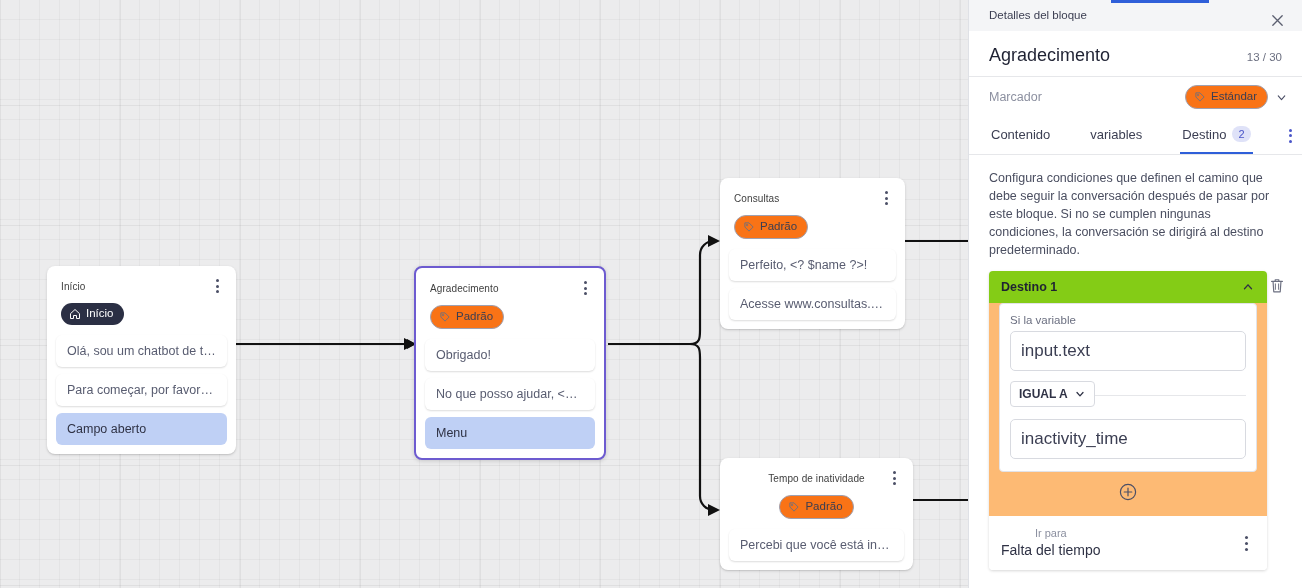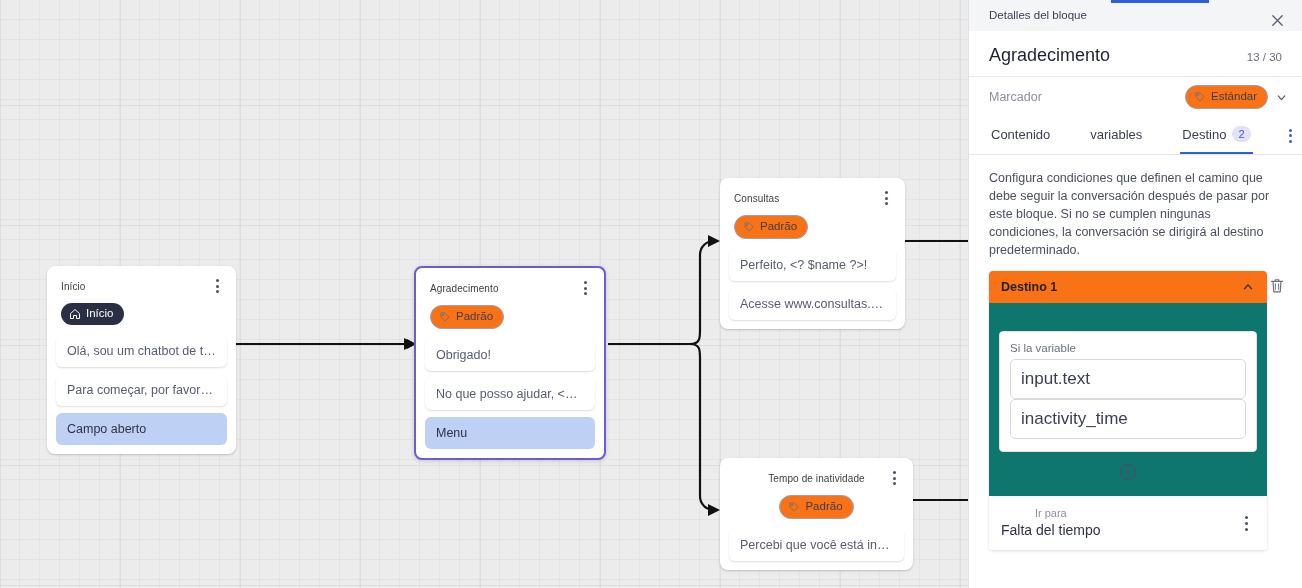--- a/index.html
+++ b/index.html
@@ -150,26 +150,26 @@
   }
 
   .dest-wrap { padding: 0 20px 0 20px; position: relative; }
   .dest-card {
     background: #ffffff; border-radius: 4px;
     box-shadow: 0 1px 3px rgba(0,0,0,0.16);
     overflow: hidden;
     width: 278px;
   }
   .dest-head {
-    background: #f97316; color: #1f2233;
+    background: #84cc16; color: #1f2233;
     font-size: 12.5px; font-weight: 700;
     padding: 9px 12px; display: flex; align-items: center; justify-content: space-between;
     cursor: pointer;
   }
-  .dest-body { background: #0f766e; padding: 28px 10px 10px 10px; }
+  .dest-body { background: #fdba74; padding: 0 10px 10px 10px; }
   .cond-box {
     background: #ffffff; border: 1px solid #e2e3e8; border-radius: 4px;
     padding: 10px 10px 12px 10px;
   }
   .cond-label { font-size: 11.5px; color: #6b6f80; margin-bottom: 5px; }
   .cond-input {
     border: 1px solid #d8dae0; border-radius: 5px;
     font-size: 17px; color: #3b3e52; padding: 9px 10px; background: #fff;
   }
   .op-row { position: relative; margin: 10px 0 10px 0; height: 28px; }
@@ -397,20 +397,28 @@
             <svg width="14" height="14" viewBox="0 0 16 16">
               <path d="M4 10 L8 5.5 L12 10" fill="none" stroke="#2f3245" stroke-width="1.5" stroke-linecap="round" stroke-linejoin="round"></path>
             </svg>
           </div>
 
           <div class="dest-body">
             <div class="cond-box">
               <div class="cond-label">Si la variable</div>
               <div class="cond-input">input.text</div>
 
+              <div class="op-row">
+                <span class="op-select">
+                  <span>IGUAL A</span>
+                  <svg width="12" height="12" viewBox="0 0 16 16">
+                    <path d="M4 6 L8 10.5 L12 6" fill="none" stroke="#2f3245" stroke-width="1.7" stroke-linecap="round" stroke-linejoin="round"></path>
+                  </svg>
+                </span>
+              </div>
 
               <div class="cond-input">inactivity_time</div>
             </div>
 
             <div class="add-cond">
               <span class="add-cond-btn">
                 <svg width="20" height="20" viewBox="0 0 20 20">
                   <circle cx="10" cy="10" r="7.6" fill="none" stroke="#4b4f66" stroke-width="1.2"></circle>
                   <path d="M10 6.2 V13.8 M6.2 10 H13.8" stroke="#4b4f66" stroke-width="1.2" stroke-linecap="round"></path>
                 </svg>

